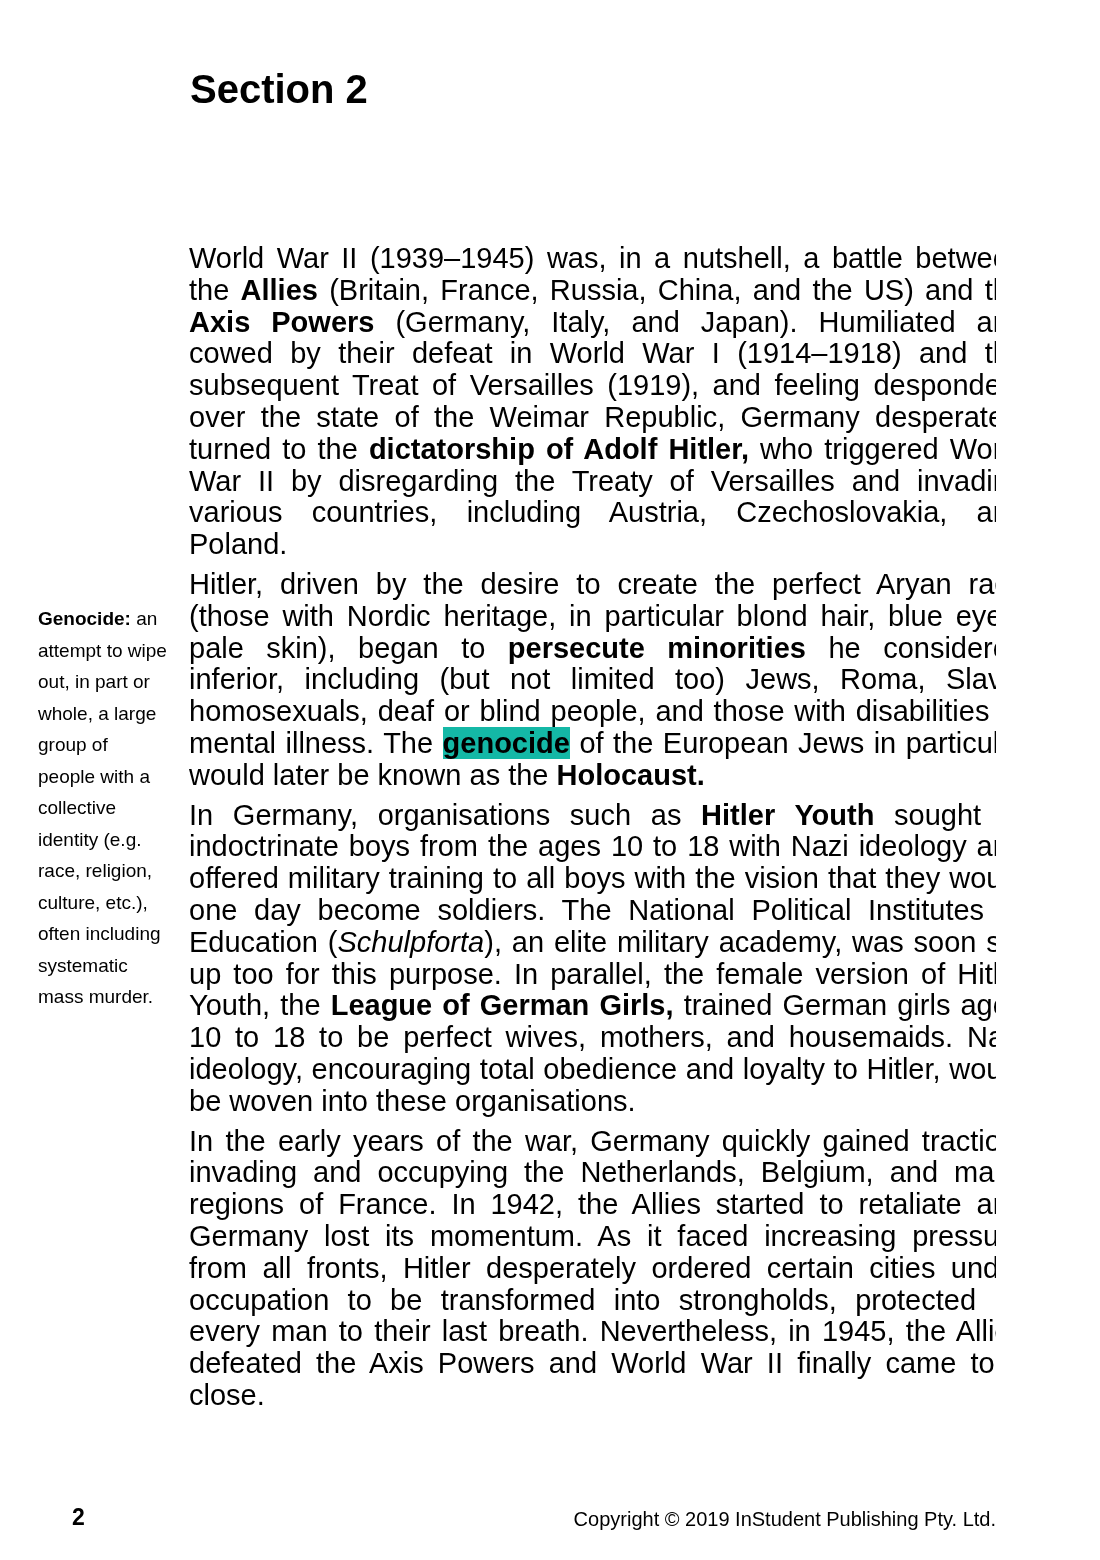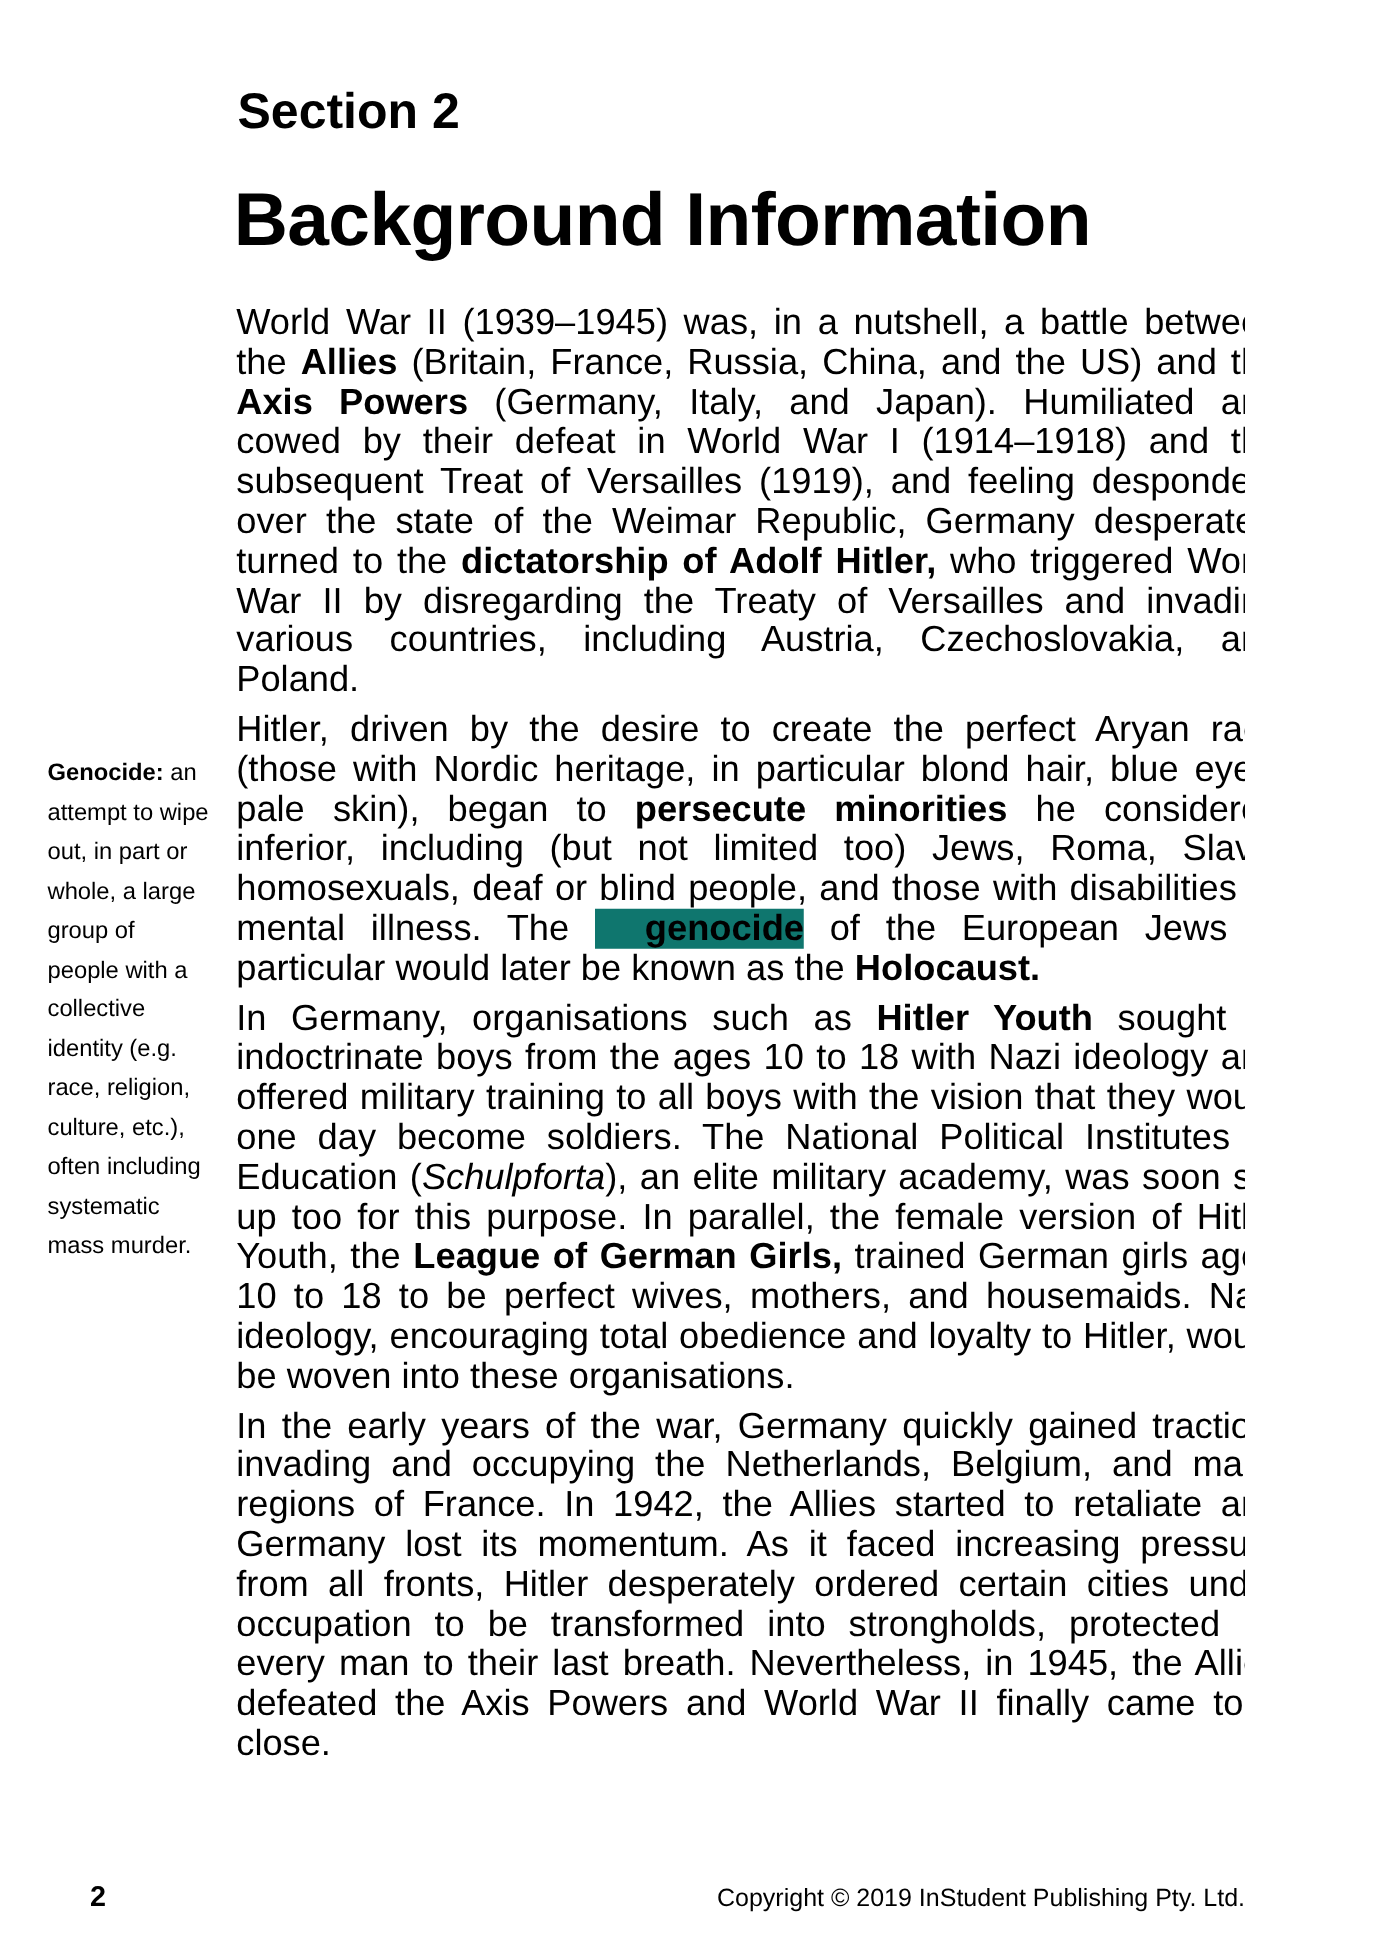--- a/index.html
+++ b/index.html
@@ -45,21 +45,21 @@
       position: absolute;
       left: 38px;
       top: 603px;
       width: 131px;
       font-size: 19px;
       line-height: 31.5px;
       text-align: left;
     }
     .b  { font-weight: 700; }
     .i  { font-style: italic; margin-top: 40px; }
-    .hl { background: #0f766e; padding-left: 40px; }
+    .hl { background: #14b8a6; }
     .footer-page-number {
       position: absolute;
       left: 72px;
       top: 1504px;
       font-size: 23px;
       font-weight: 700;
     }
     .footer-copyright {
       position: absolute;
       left: 0;
@@ -69,21 +69,20 @@
       font-size: 20px;
     }
   </style>
 </head>
 <body>
 
 <div class="page">
 
   <div class="section-label">Section 2</div>
 
-  <div class="page-title">Background Information</div>
 
   <div class="margin-note"><span class="b">Genocide:</span><span> an attempt to wipe out, in part or whole, a large group of people with a collective identity (e.g. race, religion, culture, etc.), often including systematic mass murder.</span></div>
 
   <div class="body-text">
     <p><span>World War II (1939–1945) was, in a nutshell, a battle between the </span><span class="b">Allies</span><span> (Britain, France, Russia, China, and the US) and the </span><span class="b">Axis Powers</span><span> (Germany, Italy, and Japan). Humiliated and cowed by their defeat in World War I (1914–1918) and the subsequent Treat of Versailles (1919), and feeling despondent over the state of the Weimar Republic, Germany desperately turned to the </span><span class="b">dictatorship of Adolf Hitler,</span><span> who triggered World War II by disregarding the Treaty of Versailles and invading various countries, including Austria, Czechoslovakia, and Poland.</span></p>
     <p><span>Hitler, driven by the desire to create the perfect Aryan race (those with Nordic heritage, in particular blond hair, blue eyes, pale skin), began to </span><span class="b">persecute minorities</span><span> he considered inferior, including (but not limited too) Jews, Roma, Slavs, homosexuals, deaf or blind people, and those with disabilities or mental illness. The </span><span class="b hl">genocide</span><span> of the European Jews in particular would later be known as the </span><span class="b">Holocaust.</span></p>
     <p><span>In Germany, organisations such as </span><span class="b">Hitler Youth</span><span> sought to indoctrinate boys from the ages 10 to 18 with Nazi ideology and offered military training to all boys with the vision that they would one day become soldiers. The National Political Institutes of Education (</span><span class="i">Schulpforta</span><span>), an elite military academy, was soon set up too for this purpose. In parallel, the female version of Hitler Youth, the </span><span class="b">League of German Girls,</span><span> trained German girls aged 10 to 18 to be perfect wives, mothers, and housemaids. Nazi ideology, encouraging total obedience and loyalty to Hitler, would be woven into these organisations.</span></p>
     <p><span>In the early years of the war, Germany quickly gained traction, invading and occupying the Netherlands, Belgium, and many regions of France. In 1942, the Allies started to retaliate and Germany lost its momentum. As it faced increasing pressure from all fronts, Hitler desperately ordered certain cities under occupation to be transformed into strongholds, protected by every man to their last breath. Nevertheless, in 1945, the Allies defeated the Axis Powers and World War II finally came to a close.</span></p>
   </div>
 

